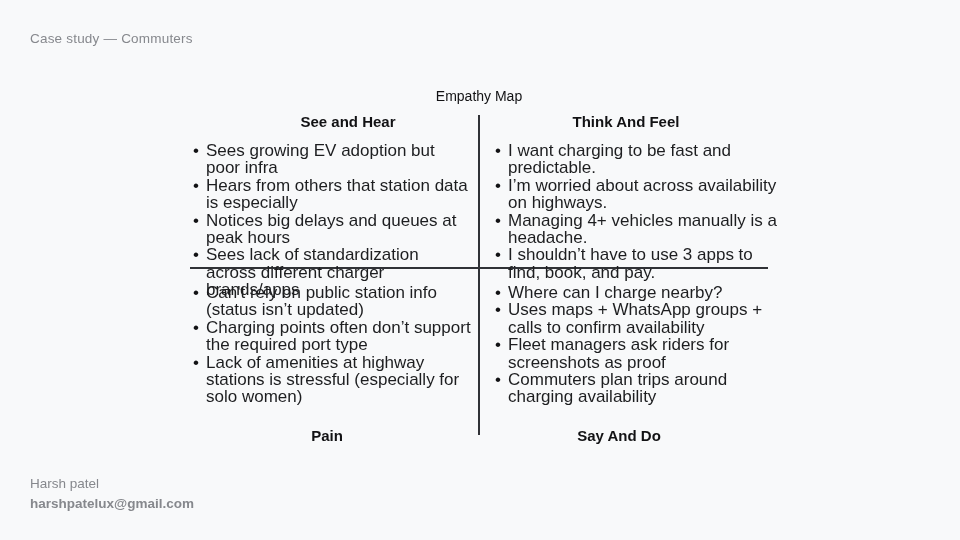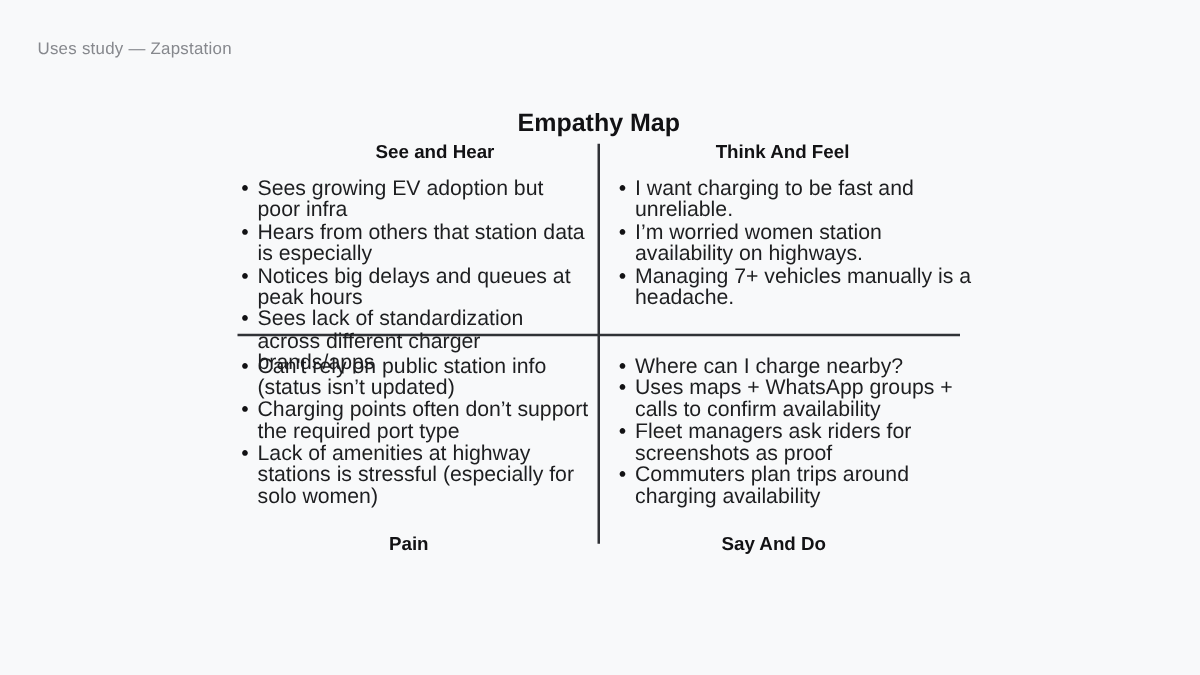--- a/index.html
+++ b/index.html
@@ -18,21 +18,21 @@
     color:var(--text);
   }
   .deck-header{
     position:absolute;left:30px;top:31px;
     font-size:13.5px;font-weight:500;color:var(--muted);
     letter-spacing:.2px;
   }
   .map-title{
     position:absolute;left:0;top:88px;width:958px;
     margin:0;text-align:center;
-    font-size:20px;font-weight:700;color:#121214;
+    font-size:14px;font-weight:400;color:#121214;
   }
   .axis{position:absolute;background:var(--line);}
   .axis-v{left:478px;top:115px;width:1.5px;height:320px;}
   .axis-h{left:190px;top:267px;width:578px;height:1.5px;}
   .q-label{
     position:absolute;transform:translateX(-50%);
     font-size:15px;font-weight:700;color:#121214;white-space:nowrap;
   }
   .label-see{left:348px;top:113px;}
   .label-think{left:626px;top:113px;}
@@ -58,21 +58,21 @@
     font-size:13.5px;line-height:20px;color:var(--muted);
   }
   .footer-name{font-weight:500;}
   .footer-email{font-weight:700;}
 </style>
 </head>
 <body>
 
 <div class="slide">
 
-  <div class="deck-header">Uses study — Zapstation</div>
+  <div class="deck-header">Case study — Commuters</div>
 
   <h1 class="map-title">Empathy Map</h1>
 
   <div class="axis axis-v"></div>
   <div class="axis axis-h"></div>
 
   <div class="q-label label-see">See and Hear</div>
 
   <div class="q-label label-think">Think And Feel</div>
 
@@ -81,32 +81,37 @@
   <div class="q-label label-say">Say And Do</div>
 
   <ul class="q-list list-see">
       <li>Sees growing EV adoption but poor infra</li>
       <li>Hears from others that station data is especially</li>
       <li>Notices big delays and queues at peak hours</li>
       <li>Sees lack of standardization across different charger brands/apps</li>
     </ul>
 
   <ul class="q-list list-think">
-      <li>I want charging to be fast and unreliable.</li>
-      <li>I’m worried women station availability on highways.</li>
-      <li>Managing 7+ vehicles manually is a headache.</li>
+      <li>I want charging to be fast and predictable.</li>
+      <li>I’m worried about across availability on highways.</li>
+      <li>Managing 4+ vehicles manually is a headache.</li>
+      <li>I shouldn’t have to use 3 apps to find, book, and pay.</li>
     </ul>
 
   <ul class="q-list list-pain">
       <li>Can't rely on public station info (status isn’t updated)</li>
       <li>Charging points often don’t support the required port type</li>
       <li>Lack of amenities at highway stations is stressful (especially for solo women)</li>
     </ul>
 
   <ul class="q-list list-say">
       <li>Where can I charge nearby?</li>
       <li>Uses maps + WhatsApp groups + calls to confirm availability</li>
       <li>Fleet managers ask riders for screenshots as proof</li>
       <li>Commuters plan trips around charging availability</li>
     </ul>
 
+  <div class="deck-footer">
+    <div class="footer-name">Harsh patel</div>
+    <div class="footer-email">harshpatelux@gmail.com</div>
+  </div>
 
 </div>
 
 </body></html>

